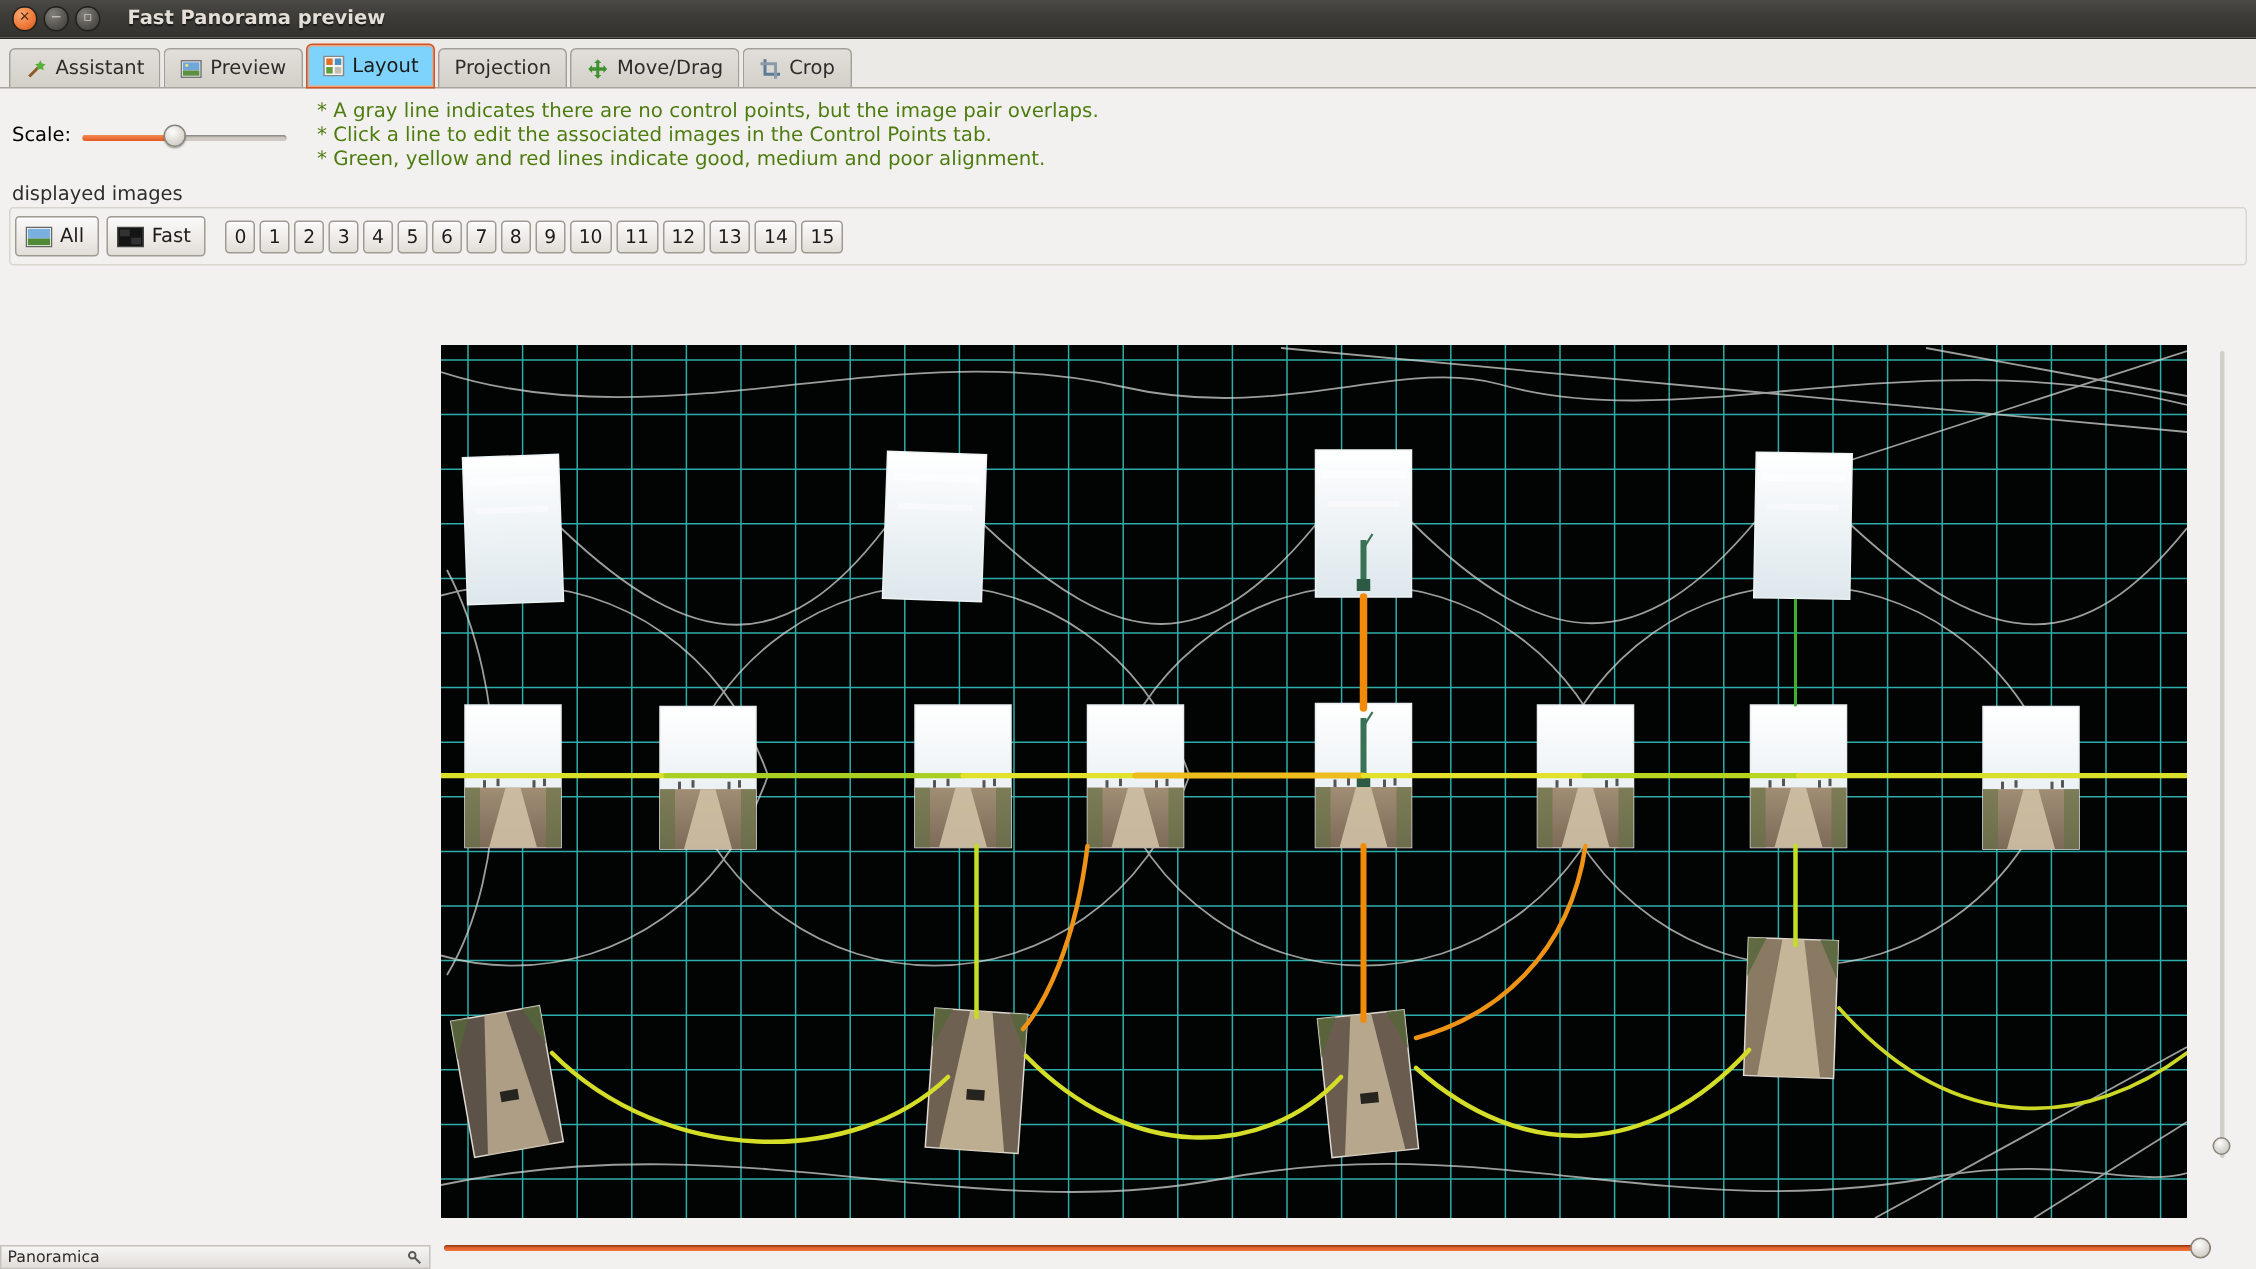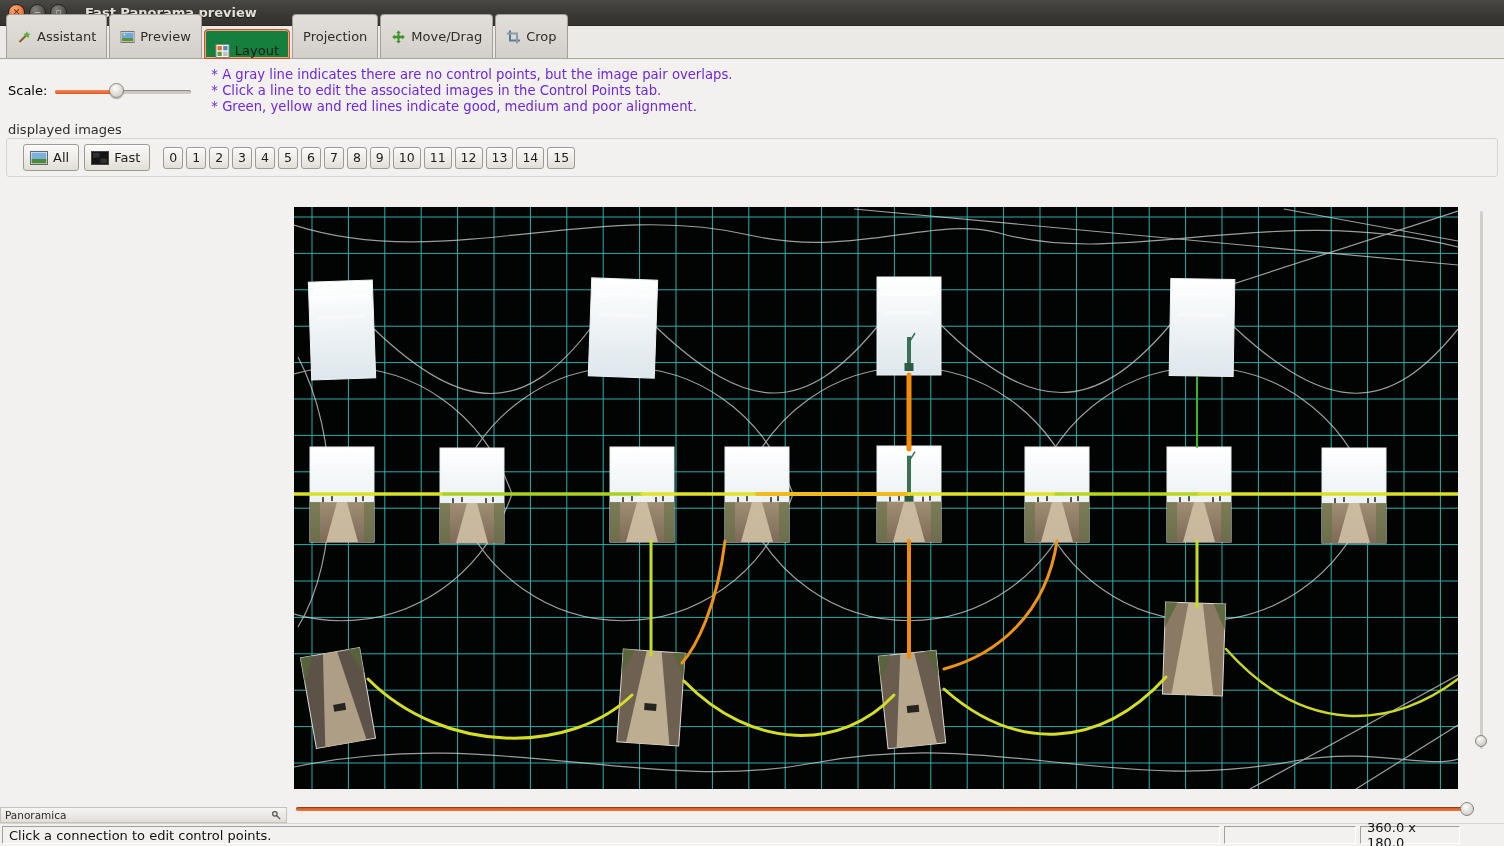--- a/index.html
+++ b/index.html
@@ -15,44 +15,44 @@
   .winbtn.close { background:radial-gradient(circle at 35% 30%,#f8a871,#ef7b3c 55%,#cf5419);
     border:1px solid #20201c; color:#5c2c10; }
   .winbtn.minmax { background:radial-gradient(circle at 35% 30%,#83817a,#55534e 60%,#3e3d39);
     border:1px solid #20201c; color:#cfccc4; }
   .title-text { color:#e3dfd7; font-weight:bold; font-size:13px; margin-left:14px;
     text-shadow:0 1px 1px rgba(0,0,0,.6); }
 
   
   .tabbar { height:33px; flex:none; background:#eceae7; border-bottom:1px solid #a9a59d;
     display:flex; align-items:flex-end; padding-left:6px; }
-  .tab { display:flex; align-items:center; height:44px; padding:0 10px; margin-right:2px;
+  .tab { display:flex; align-items:center; height:26px; padding:0 10px; margin-right:2px;
     border:1px solid #a39e97; border-bottom:none; border-radius:4px 4px 0 0;
     background:linear-gradient(#e2dfda,#d3d0ca); font-size:13px; color:#2e2c29; position:relative; cursor:default; }
-  .tab.active { background:#15803d; border:1px solid #cf5425; box-shadow:inset 0 0 0 1px #f0a37c;
-    height:30px; margin-bottom:-1px; z-index:2; color:#1b1a18;align-items:flex-end; }
+  .tab.active { background:#7dd3fc; border:1px solid #cf5425; box-shadow:inset 0 0 0 1px #f0a37c;
+    height:30px; margin-bottom:-1px; z-index:2; color:#1b1a18; }
   .tab .ti { width:15px; height:14px; margin-right:5px; flex:none; }
 
   
   .scale-row { display:flex; align-items:center; padding:8px 0 6px 8px; flex:none; }
   .scale-label { font-size:13px; color:#000000; margin-right:8px;text-align:center; }
   .slider { width:136px; height:16px; position:relative; margin-right:20px; flex:none; }
   .slider .track { position:absolute; top:7px; left:0; right:0; height:4px; border-radius:2px;
     background:#cfcbc4; box-shadow:inset 0 1px 1px rgba(0,0,0,.35); }
   .slider .fill { position:absolute; top:7px; left:0; height:4px; border-radius:2px;
     background:linear-gradient(#f58a56,#e2591f); }
   .slider .handle { position:absolute; top:0; width:15px; height:15px; border-radius:50%;
     background:radial-gradient(circle at 40% 30%,#fdfdfc,#d9d5cf 65%,#c0bcb4);
     border:1px solid #89847c; box-shadow:0 1px 1px rgba(0,0,0,.3); }
-  .notes { font-size:13.2px; line-height:15.8px; color:#6d28d9; }
+  .notes { font-size:13.2px; line-height:15.8px; color:#4d7c0f; }
 
   
   .group { margin:2px 6px 4px 6px; flex:none; }
   .group-label { font-size:13px; color:#2f2e2b; margin-left:2px; margin-bottom:1px; }
-  .group-box { border:1px solid #d8d5cf; border-radius:3px; padding:5px 16px; display:flex; align-items:center; background:#f2f1f0; }
+  .group-box { border:1px solid #d8d5cf; border-radius:3px; padding:5px 3px; display:flex; align-items:center; background:#f2f1f0; }
   .btn { display:inline-flex; align-items:center; justify-content:center;
     background:linear-gradient(#fbfaf9,#edeae6 60%,#e1ddd7); border:1px solid #9f9a92; border-radius:3px;
     box-shadow:inset 0 1px 0 rgba(255,255,255,.85); font-size:13px; color:#1d1c1a; cursor:default; }
   .btn-img { height:27px; padding:0 9px 0 6px; margin-right:5px; }
   .btn-img .bi { width:18px; height:14px; margin-right:5px; flex:none; }
   .btn-num { height:22px; min-width:18px; padding:0 5px; margin-right:3px; font-size:12.5px; }
   .numgap { width:8px; }
 
   
   .main { flex:1; display:flex; min-height:0;align-items:flex-end; }
@@ -505,18 +505,13 @@
           <div class="knob"></div>
         </div>
       </div>
       <div class="hsb">
         <div class="track"></div>
         <div class="knob"></div>
       </div>
     </div>
   </div>
 
-  <div class="statusbar">
-    <div class="status-cell status-msg">Click a connection to edit control points.</div>
-    <div class="status-cell status-mid"></div>
-    <div class="status-cell status-dim">360.0 x 180.0</div>
-  </div>
 </div>
 
 </body></html>

